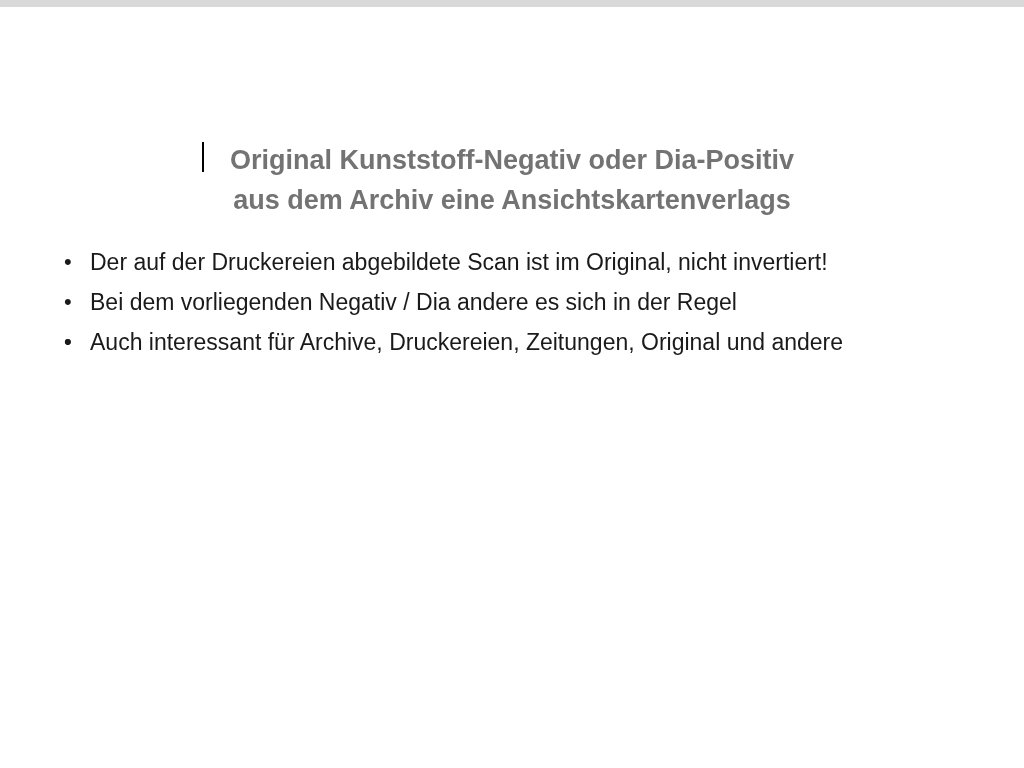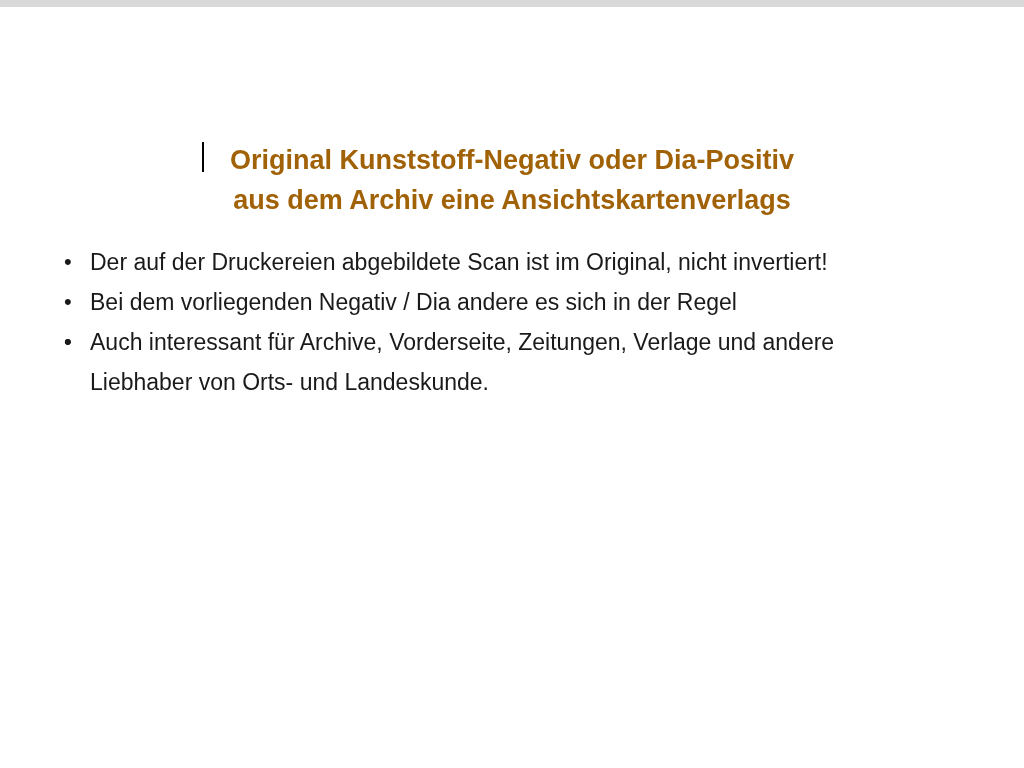--- a/index.html
+++ b/index.html
@@ -33,21 +33,21 @@
     position: absolute;
     top: 140px;
     left: 0;
     width: 1024px;
   }
   .heading {
     text-align: center;
     font-weight: bold;
     font-size: 27px;
     line-height: 40px;
-    color: #a16207;
+    color: #737373;
     letter-spacing: 0px;
     padding: 0 60px;
     box-sizing: border-box;
     position: relative;
   }
   .heading .caret {
     display: inline-block;
     position: absolute;
     left: 202px;
     top: 2px;
@@ -111,19 +111,18 @@
         <span class="dot">•</span>
         <span class="line">Bei dem vorliegenden Negativ / Dia andere es sich in der Regel</span>
       </li>
 
       <li>
         <span class="dot">•</span>
       </li>
 
       <li>
         <span class="dot">•</span>
-        <span class="line">Auch interessant für Archive, Vorderseite, Zeitungen, Verlage und andere</span>
-        <span class="line">Liebhaber von Orts- und Landeskunde.</span>
+        <span class="line">Auch interessant für Archive, Druckereien, Zeitungen, Original und andere</span>
       </li>
 
     </ul>
   </div>
 </div>
 
 </body></html>

